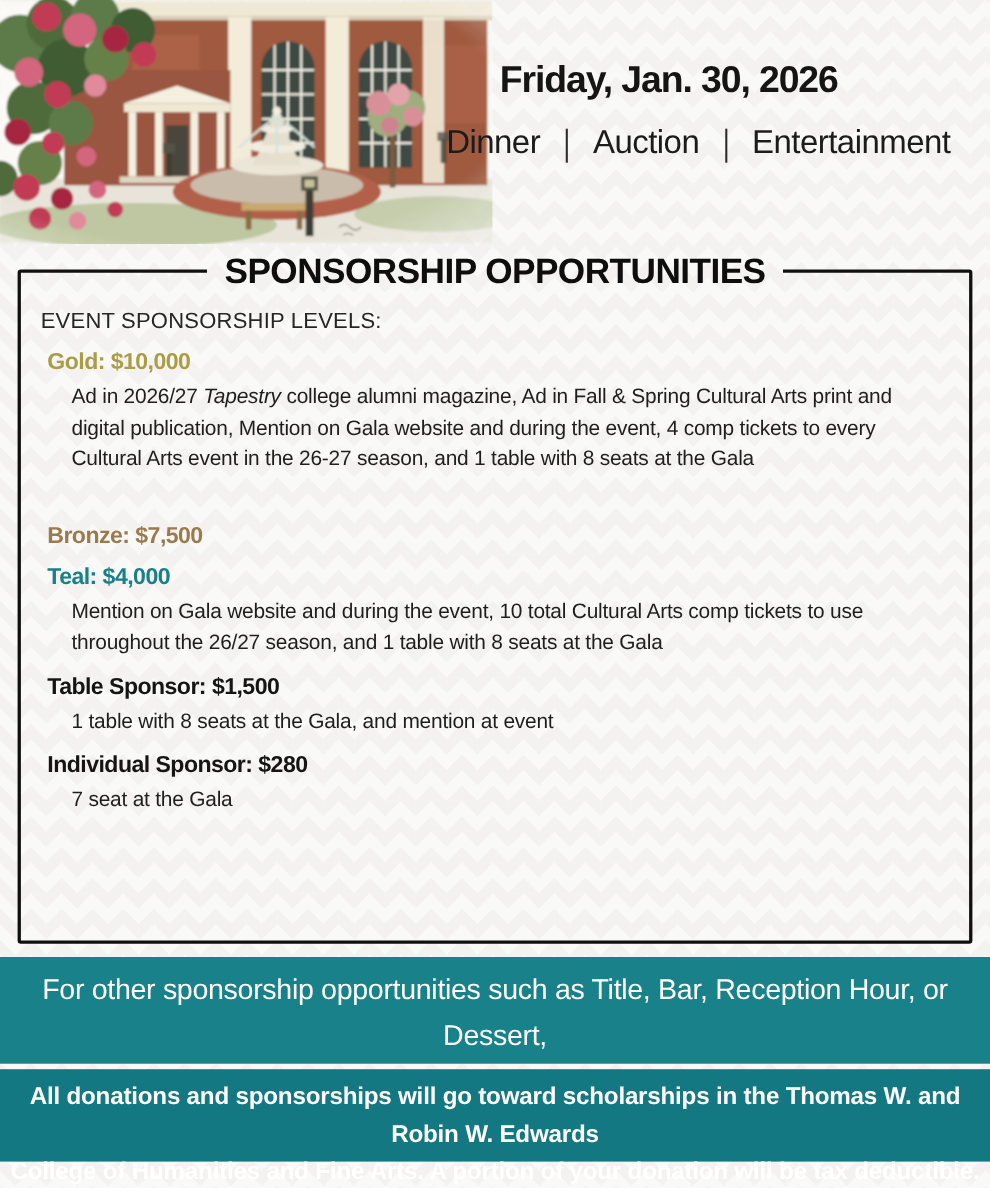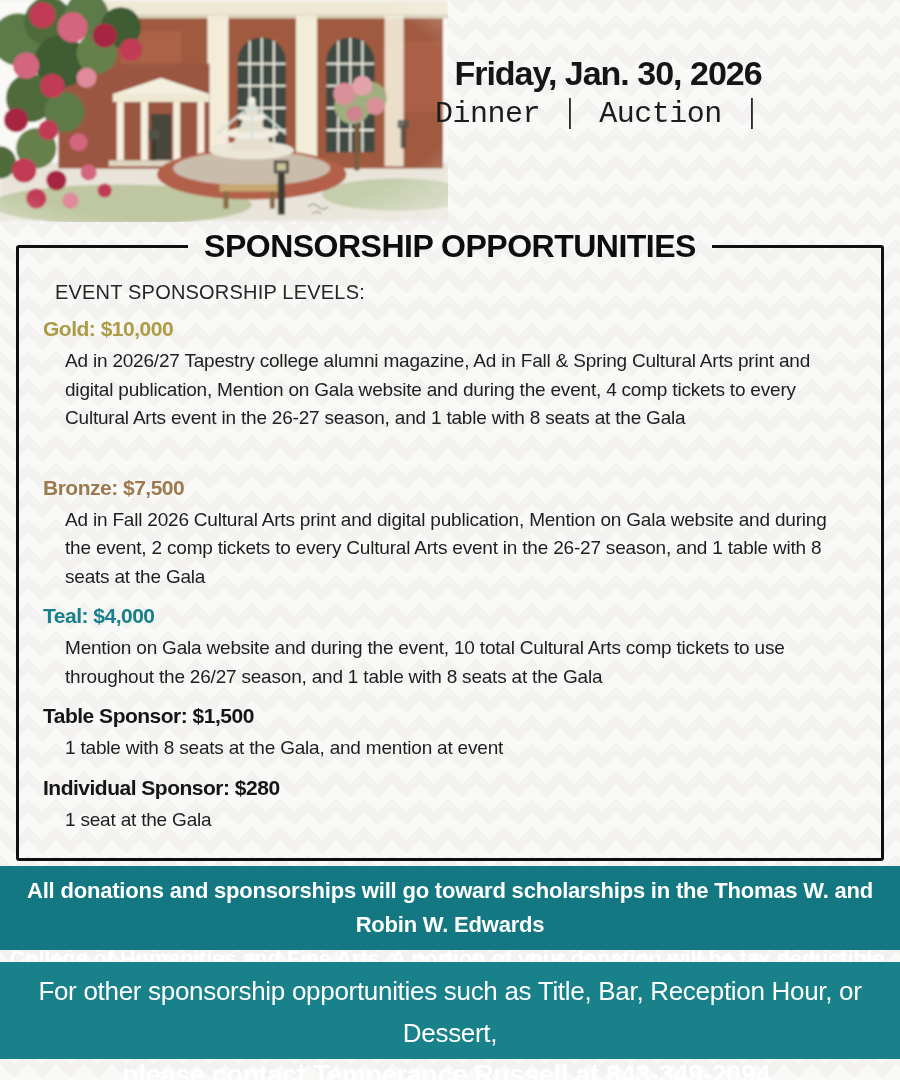--- a/index.html
+++ b/index.html
@@ -24,34 +24,34 @@
 
   
   .hero { height:228px; }
   .painting {
     position:absolute; left:0; top:0; width:448px; height:222px;
     -webkit-mask-image: radial-gradient(ellipse 100% 98% at 44% 44%, #000 58%, transparent 98%);
     mask-image: radial-gradient(ellipse 100% 98% at 44% 44%, #000 58%, transparent 98%);
   }
   .hero-text { position:absolute; left:352px; top:54px; width:512px; text-align:center; }
   .date { font-size:34px; font-weight:700; letter-spacing:-1px; color:#151515; }
-  .tagline { margin-top:2px; font-size:30px; font-weight:400; letter-spacing:-0.5px; color:#1c1c1c;
-             display:flex; justify-content:center; align-items:center;font-family:Liberation Mono, monospace; }
+  .tagline { margin-top:18px; font-size:30px; font-weight:400; letter-spacing:-0.5px; color:#1c1c1c;
+             display:flex; justify-content:flex-end; align-items:center; }
   .tagline .sep { font-weight:300; font-size:33px; margin:0 20px; color:#2a2a2a; transform:scaleX(.7); }
 
   
   fieldset.sponsor-box {
     margin:0 16px; border:3px solid #101010; border-radius:3px;
     padding:6px 18px 16px 18px; min-height:630px;
   }
   legend.section-title {
     margin:0 auto; padding:0 16px; text-align:right;
     font-size:32px; font-weight:800; letter-spacing:-0.5px; color:#0e0e0e; white-space:nowrap;
   }
-  .levels-label { font-size:20px; font-weight:400; letter-spacing:.2px; color:#262626; margin:10px 0 0 18px; }
+  .levels-label { font-size:20px; font-weight:400; letter-spacing:.2px; color:#262626; margin:10px 0 0 0; }
   .level-name { font-size:21px; font-weight:700; letter-spacing:-0.5px; margin:13px 0 6px 6px; }
   .level-desc { font-size:19px; font-weight:400; line-height:1.5; letter-spacing:-0.2px;
                 color:#1e1e1e; margin:0 8px 8px 28px; max-width:800px; }
 
   
   .banner { width:900px; text-align:center; color:#ffffff; }
   .banner-contact { margin-top:12px; height:97px; padding-top:8px; }
   .banner-footer  { margin-top:5px;  height:84px; padding-top:8px; }
   .banner-contact .l1 { font-size:26px; font-weight:500; letter-spacing:-0.3px; line-height:42px; }
   .banner-contact .l2 { font-size:27px; font-weight:700; letter-spacing:-0.3px; line-height:42px; }
@@ -187,58 +187,58 @@
       </g>
     </svg>
 
     <div class="hero-text">
       <div class="date">Friday, Jan. 30, 2026</div>
       <div class="tagline">
         <span>Dinner</span>
         <span class="sep">|</span>
         <span>Auction</span>
         <span class="sep">|</span>
+        <span>Entertainment</span>
       </div>
     </div>
   </div>
 
   <fieldset class="sponsor-box">
     <legend class="section-title">SPONSORSHIP OPPORTUNITIES</legend>
     <div class="levels-label">EVENT SPONSORSHIP LEVELS:</div>
     <div>
   <div class="level">
     <h3 class="level-name" style="color: rgb(171, 156, 69);">Gold: $10,000</h3>
-    <p class="level-desc"><span>Ad in 2026/27 </span><span style="">Tapestry</span><span> college alumni magazine, Ad in Fall &amp; Spring Cultural Arts print and digital publication, Mention on Gala website and during the event, 4 comp tickets to every Cultural Arts event in the 26-27 season, and 1 table with 8 seats at the Gala</span></p>
+    <p class="level-desc"><span>Ad in 2026/27 </span><span style="font-style: italic;">Tapestry</span><span> college alumni magazine, Ad in Fall &amp; Spring Cultural Arts print and digital publication, Mention on Gala website and during the event, 4 comp tickets to every Cultural Arts event in the 26-27 season, and 1 table with 8 seats at the Gala</span></p>
   </div>
 
   <div class="level">
     <h3 class="level-name" style="color: rgb(157, 122, 78); margin-top: 43px;">Bronze: $7,500</h3>
-    <p class="level-desc"><span>Ad in Fall 2026 Cultural Arts print and digital publication, Mention on Gala website and during the event, 2 comp tickets to every Cultural Arts event in the 26-27 season, and 1 table with 8 seats at the Gala</span></p>
   </div>
 
   <div class="level">
     <h3 class="level-name" style="color: rgb(23, 128, 138);">Teal: $4,000</h3>
     <p class="level-desc"><span>Mention on Gala website and during the event, 10 total Cultural Arts comp tickets to use throughout the 26/27 season, and 1 table with 8 seats at the Gala</span></p>
   </div>
 
   <div class="level">
     <h3 class="level-name" style="color: rgb(21, 21, 21);">Table Sponsor: $1,500</h3>
     <p class="level-desc"><span>1 table with 8 seats at the Gala, and mention at event</span></p>
   </div>
 
   <div class="level">
     <h3 class="level-name" style="color: rgb(21, 21, 21);">Individual Sponsor: $280</h3>
-    <p class="level-desc"><span>1 seat at the Gala</span></p>
+    <p class="level-desc"><span>7 seat at the Gala</span></p>
   </div>
 </div>
   </fieldset>
+
+  <div class="banner banner-contact" style="background: rgb(24, 129, 138);">
+    <div class="l1">For other sponsorship opportunities such as Title, Bar, Reception Hour, or Dessert,</div>
+    <div class="l2">please contact Temperance Russell at 843-349-2094.</div>
+  </div>
 
   <div class="banner banner-footer" style="background: rgb(19, 120, 129);">
     <div class="l1">All donations and sponsorships will go toward scholarships in the Thomas W. and Robin W. Edwards</div>
     <div class="l2">College of Humanities and Fine Arts.  A portion of your donation will be tax deductible.</div>
   </div>
 
-  <div class="banner banner-contact" style="background: rgb(24, 129, 138);">
-    <div class="l1">For other sponsorship opportunities such as Title, Bar, Reception Hour, or Dessert,</div>
-    <div class="l2">please contact Temperance Russell at 843-349-2094.</div>
-  </div>
-
 </div>
 
 </body></html>

